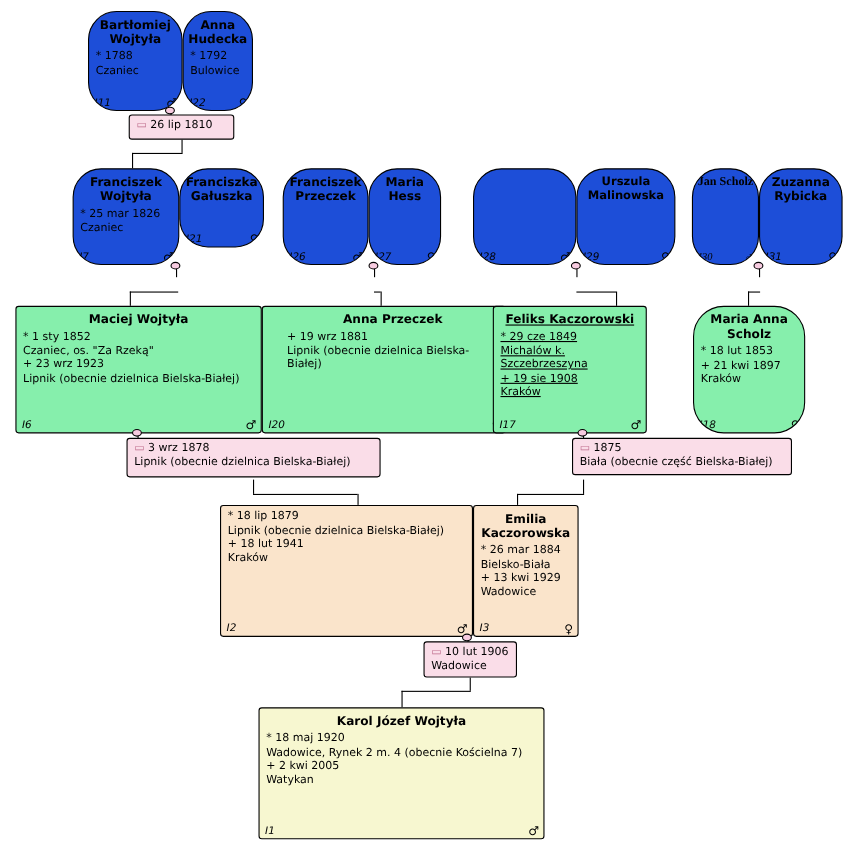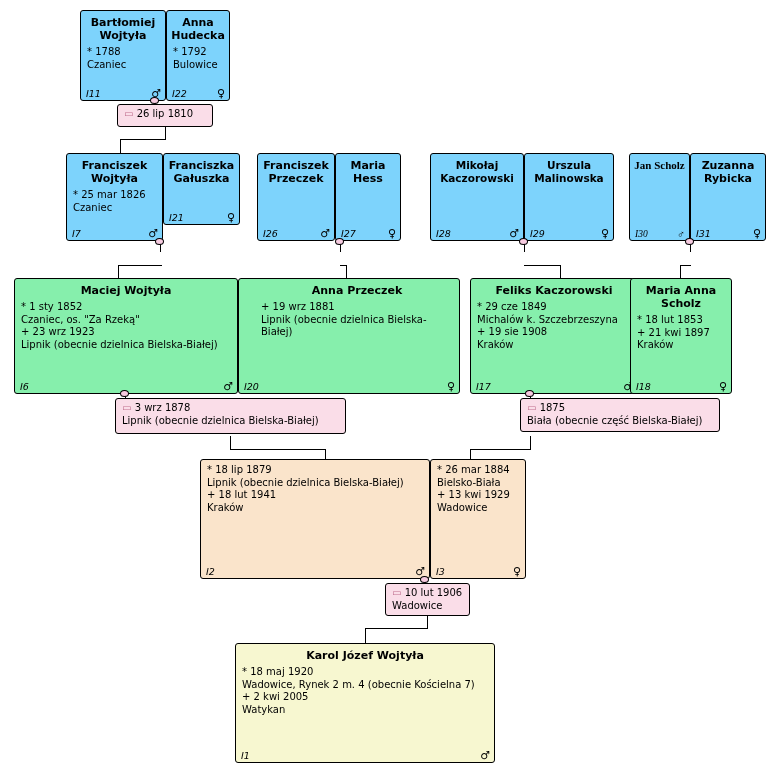--- a/index.html
+++ b/index.html
@@ -20,21 +20,21 @@
     width: 777px;
     height: 780px;
   }
   .node {
     position: absolute;
     box-sizing: border-box;
     border: 1px solid #000000;
     border-radius: 3px;
     overflow: hidden;
   }
-  .pink-dark { background: #7dd3fc; }
+  .pink-dark { background: #1d4ed8; border-radius: 26px; }
   .salmon { background: #86efac; }
   .peach { background: #fae4cb; }
   .cream { background: #f7f7d0; }
 
   .node .name {
     text-align: center;
     font-weight: bold;
     font-size: 11px;
     line-height: 13px;
     padding-top: 5px;
@@ -207,22 +207,20 @@
 Hess</div>
     <div class="details"></div>
     <div class="footer">
       <span class="id">I27</span>
       <span class="sex">♀</span>
     </div>
   </div>
   <div class="dot" style="left:335px; top:238px;"></div>
 
   <div class="node pink-dark" style="left:430px; top:153px; width:94px; height:88px;">
-    <div class="name small">Mikołaj
-Kaczorowski</div>
     <div class="details"></div>
     <div class="footer">
       <span class="id">I28</span>
       <span class="sex">♂</span>
     </div>
   </div>
 
   <div class="node pink-dark" style="left:524px; top:153px; width:90px; height:88px;">
     <div class="name small">Urszula
 Malinowska</div>
@@ -272,34 +270,34 @@
     <div class="name">Anna
 Przeczek</div>
     <div class="details">+ 19 wrz 1881
    Lipnik (obecnie dzielnica Bielska-Białej)</div>
     <div class="footer">
       <span class="id">I20</span>
       <span class="sex">♀</span>
     </div>
   </div>
 
-  <div class="node salmon" style="left:470px; top:278px; width:168px; height:116px;">
+  <div class="node salmon" style="left:448px; top:278px; width:140px; height:116px;text-decoration:underline;">
     <div class="name">Feliks
 Kaczorowski</div>
     <div class="details">* 29 cze 1849
    Michalów k. Szczebrzeszyna
 + 19 sie 1908
    Kraków</div>
     <div class="footer">
       <span class="id">I17</span>
       <span class="sex">♂</span>
     </div>
   </div>
 
-  <div class="node salmon" style="left:630px; top:278px; width:102px; height:116px;">
+  <div class="node salmon" style="left:630px; top:278px; width:102px; height:116px;border-radius:28px;">
     <div class="name">Maria Anna
 Scholz</div>
     <div class="details">* 18 lut 1853
 + 21 kwi 1897
    Kraków</div>
     <div class="footer">
       <span class="id">I18</span>
       <span class="sex">♀</span>
     </div>
   </div>
@@ -317,20 +315,22 @@
    Lipnik (obecnie dzielnica Bielska-Białej)
 + 18 lut 1941
    Kraków</div>
     <div class="footer">
       <span class="id">I2</span>
       <span class="sex">♂</span>
     </div>
   </div>
 
   <div class="node peach" style="left:430px; top:459px; width:96px; height:120px;">
+    <div class="name">Emilia
+Kaczorowska</div>
     <div class="details">* 26 mar 1884
    Bielsko-Biała
 + 13 kwi 1929
    Wadowice</div>
     <div class="footer">
       <span class="id">I3</span>
       <span class="sex">♀</span>
     </div>
   </div>
 

